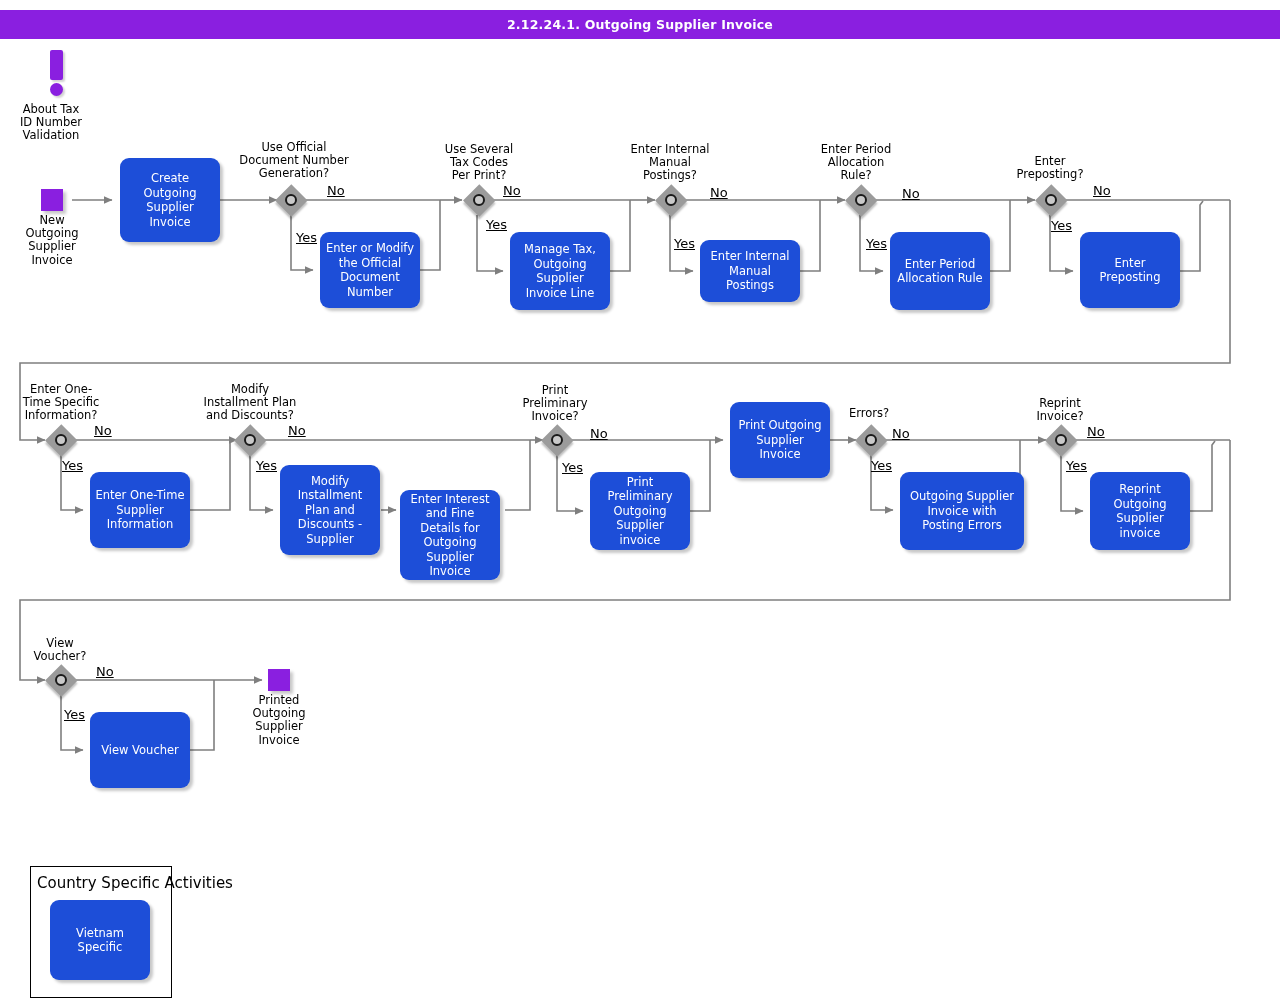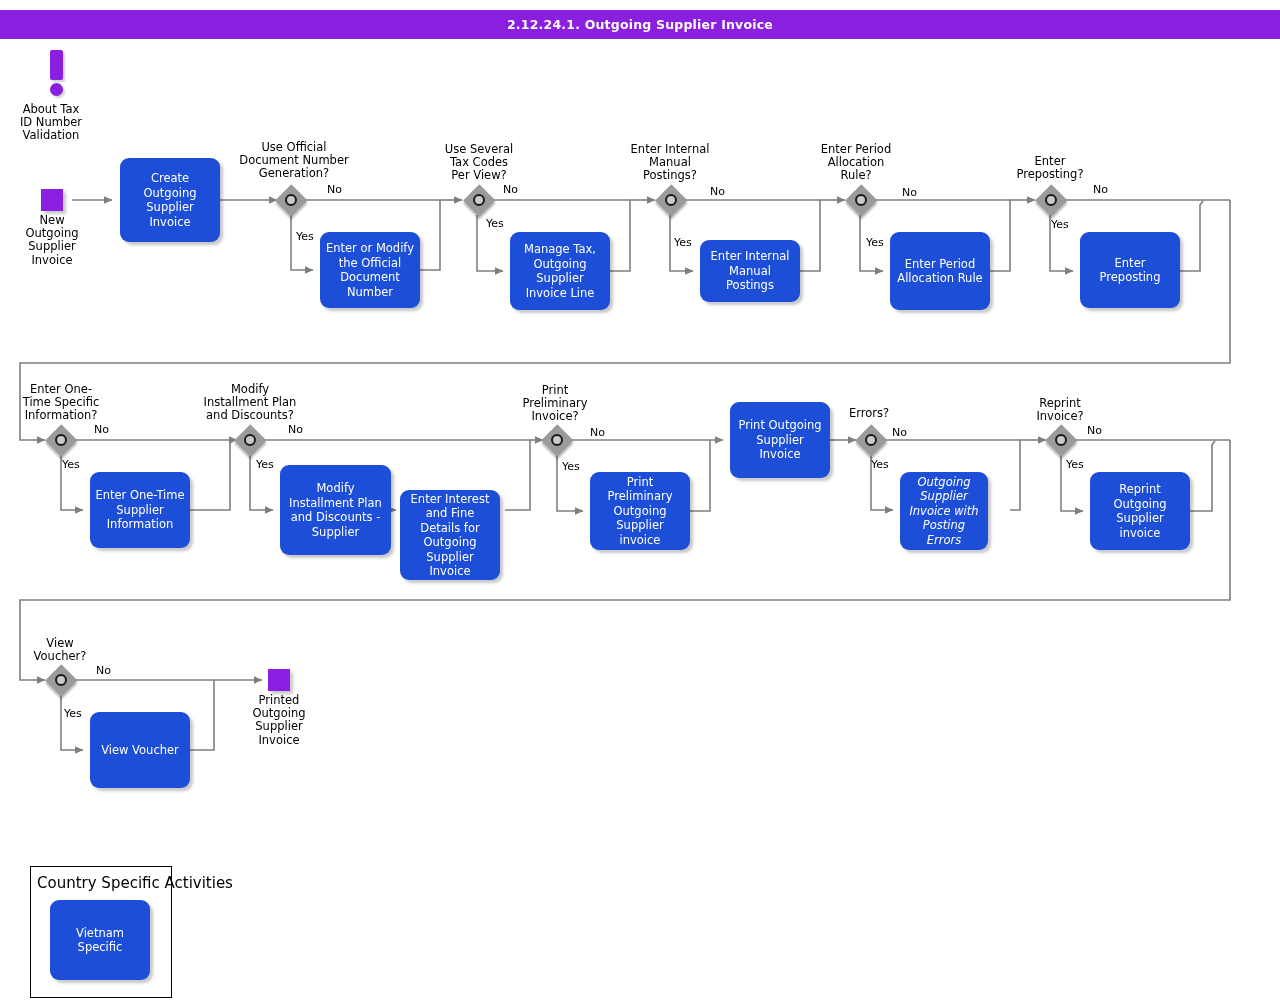--- a/index.html
+++ b/index.html
@@ -31,21 +31,21 @@
 
   
   .term{position:absolute;width:22px;height:22px;background:#8A1FE0;
         box-shadow:3px 3px 3px rgba(0,0,0,.22);}
 
   
   .cap{position:absolute;font-size:11.5px;line-height:13.2px;color:#000000;text-align:center;}
   .capL{position:absolute;font-size:11.5px;line-height:13.2px;color:#000000;text-align:left;}
 
   
-  .yn{position:absolute;font-size:11px;color:#000000;}
+  .yn{position:absolute;font-size:13px;color:#000000;text-decoration:underline;}
 
   
   .note{position:absolute;}
   .note .bar{position:absolute;left:8px;top:0;width:13px;height:30px;background:#8A1FE0;
              border-radius:2px;box-shadow:2px 2px 2px rgba(0,0,0,.18);}
   .note .dot{position:absolute;left:8px;top:33px;width:13px;height:13px;border-radius:50%;
              background:#8A1FE0;box-shadow:2px 2px 2px rgba(0,0,0,.18);}
 
   
   .legend{position:absolute;border:1.4px solid #000000;background:#ffffff;box-sizing:border-box;}
@@ -172,21 +172,21 @@
     <div class="dia"></div>
     <div class="ring"></div>
   </div>
   <div class="yn" style="left:327px;top:183px;">No</div>
   <div class="yn" style="left:296px;top:230px;">Yes</div>
   <div class="act" style="left:320px;top:232px;width:100px;height:76px;">Enter or Modify the Official Document Number</div>
 
   <div class="cap" style="left:425px;top:143px;width:108px;">
     <div>Use Several</div>
     <div>Tax Codes</div>
-    <div>Per View?</div>
+    <div>Per Print?</div>
   </div>
   <div class="dec" style="left:463px;top:184px;">
     <div class="dia"></div>
     <div class="ring"></div>
   </div>
   <div class="yn" style="left:503px;top:183px;">No</div>
   <div class="yn" style="left:486px;top:217px;">Yes</div>
   <div class="act" style="left:510px;top:232px;width:100px;height:78px;">Manage Tax, Outgoing Supplier Invoice Line</div>
 
   <div class="cap" style="left:615px;top:143px;width:110px;">
@@ -244,21 +244,21 @@
     <div>Modify</div>
     <div>Installment Plan</div>
     <div>and Discounts?</div>
   </div>
   <div class="dec" style="left:234px;top:424px;">
     <div class="dia"></div>
     <div class="ring"></div>
   </div>
   <div class="yn" style="left:288px;top:423px;">No</div>
   <div class="yn" style="left:256px;top:458px;">Yes</div>
-  <div class="act" style="left:280px;top:465px;width:111px;height:90px;">Modify Installment Plan and Discounts - Supplier</div>
+  <div class="act" style="left:280px;top:465px;width:100px;height:90px;">Modify Installment Plan and Discounts - Supplier</div>
 
   <div class="act" style="left:400px;top:465px;width:100px;height:90px;margin-top:25px;">Enter Interest and Fine Details for Outgoing Supplier Invoice</div>
 
   <div class="cap" style="left:505px;top:384px;width:100px;">
     <div>Print</div>
     <div>Preliminary</div>
     <div>Invoice?</div>
   </div>
   <div class="dec" style="left:541px;top:424px;">
     <div class="dia"></div>
@@ -272,21 +272,21 @@
 
   <div class="capL" style="left:849px;top:407px;width:100px;">
     <div>Errors?</div>
   </div>
   <div class="dec" style="left:855px;top:424px;">
     <div class="dia"></div>
     <div class="ring"></div>
   </div>
   <div class="yn" style="left:892px;top:426px;">No</div>
   <div class="yn" style="left:871px;top:458px;">Yes</div>
-  <div class="act" style="left:900px;top:472px;width:88px;height:78px;font-style:italic;">Outgoing Supplier Invoice with Posting Errors</div>
+  <div class="act" style="left:900px;top:472px;width:124px;height:78px;">Outgoing Supplier Invoice with Posting Errors</div>
 
   <div class="cap" style="left:1010px;top:397px;width:100px;">
     <div>Reprint</div>
     <div>Invoice?</div>
   </div>
   <div class="dec" style="left:1045px;top:424px;">
     <div class="dia"></div>
     <div class="ring"></div>
   </div>
   <div class="yn" style="left:1087px;top:424px;">No</div>

